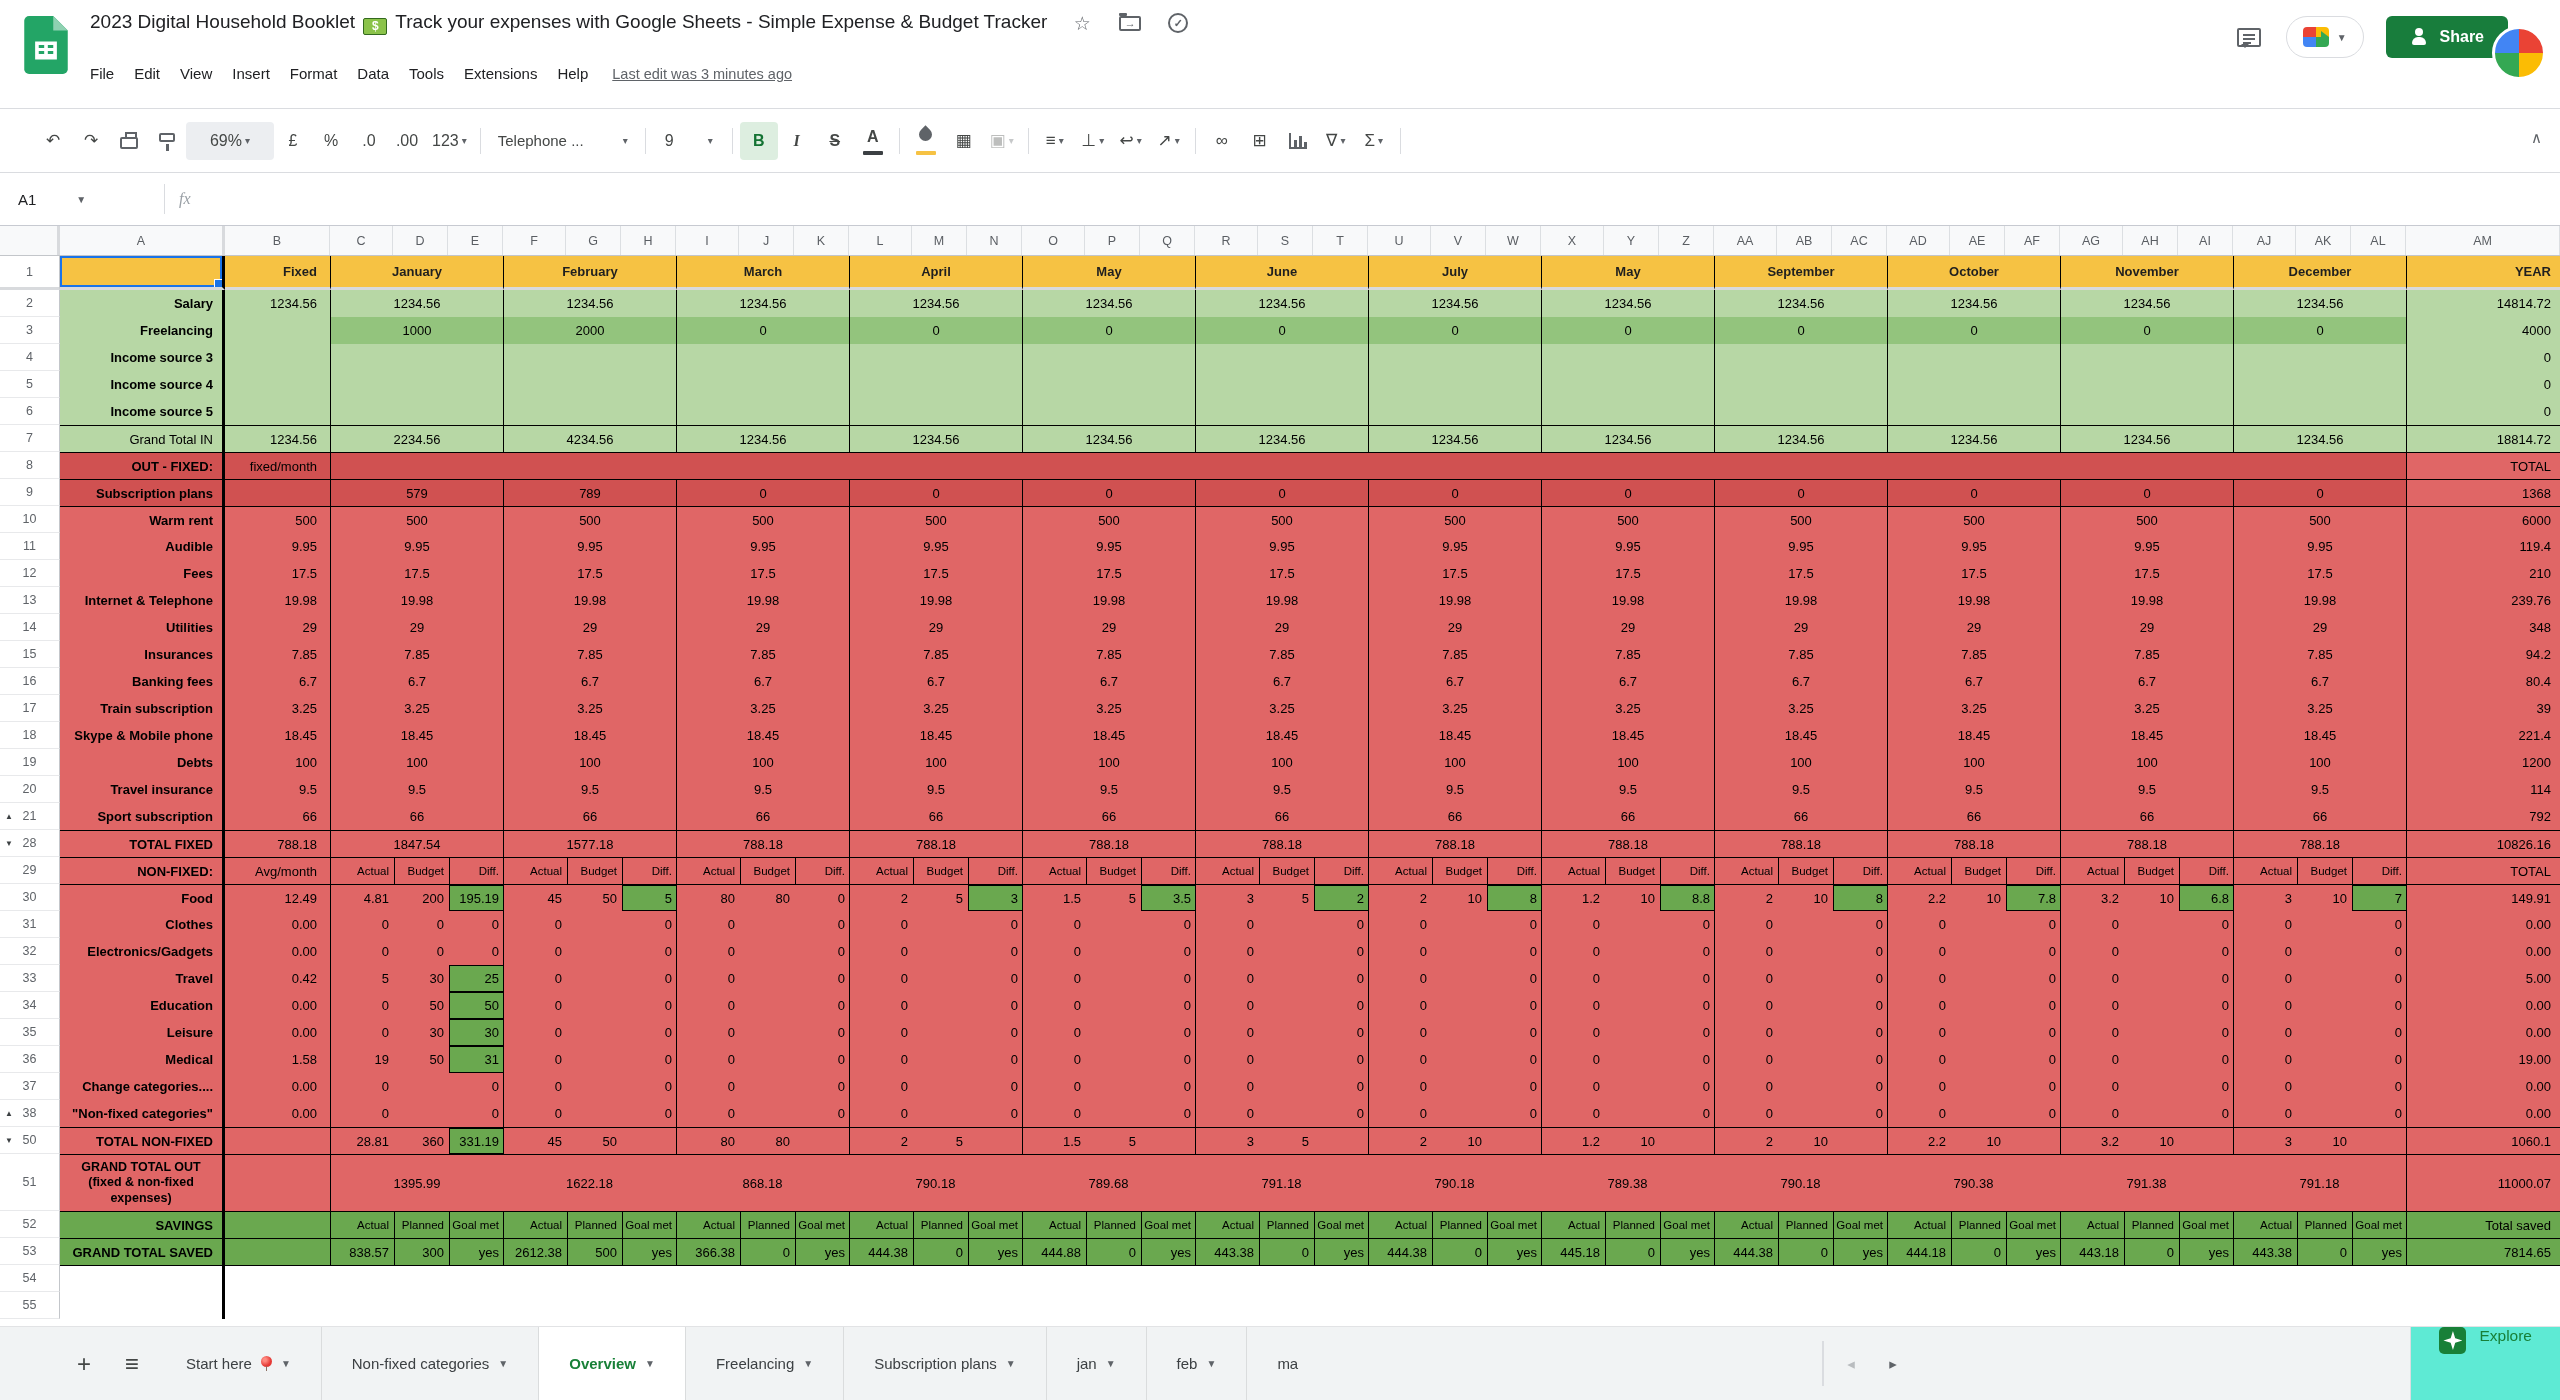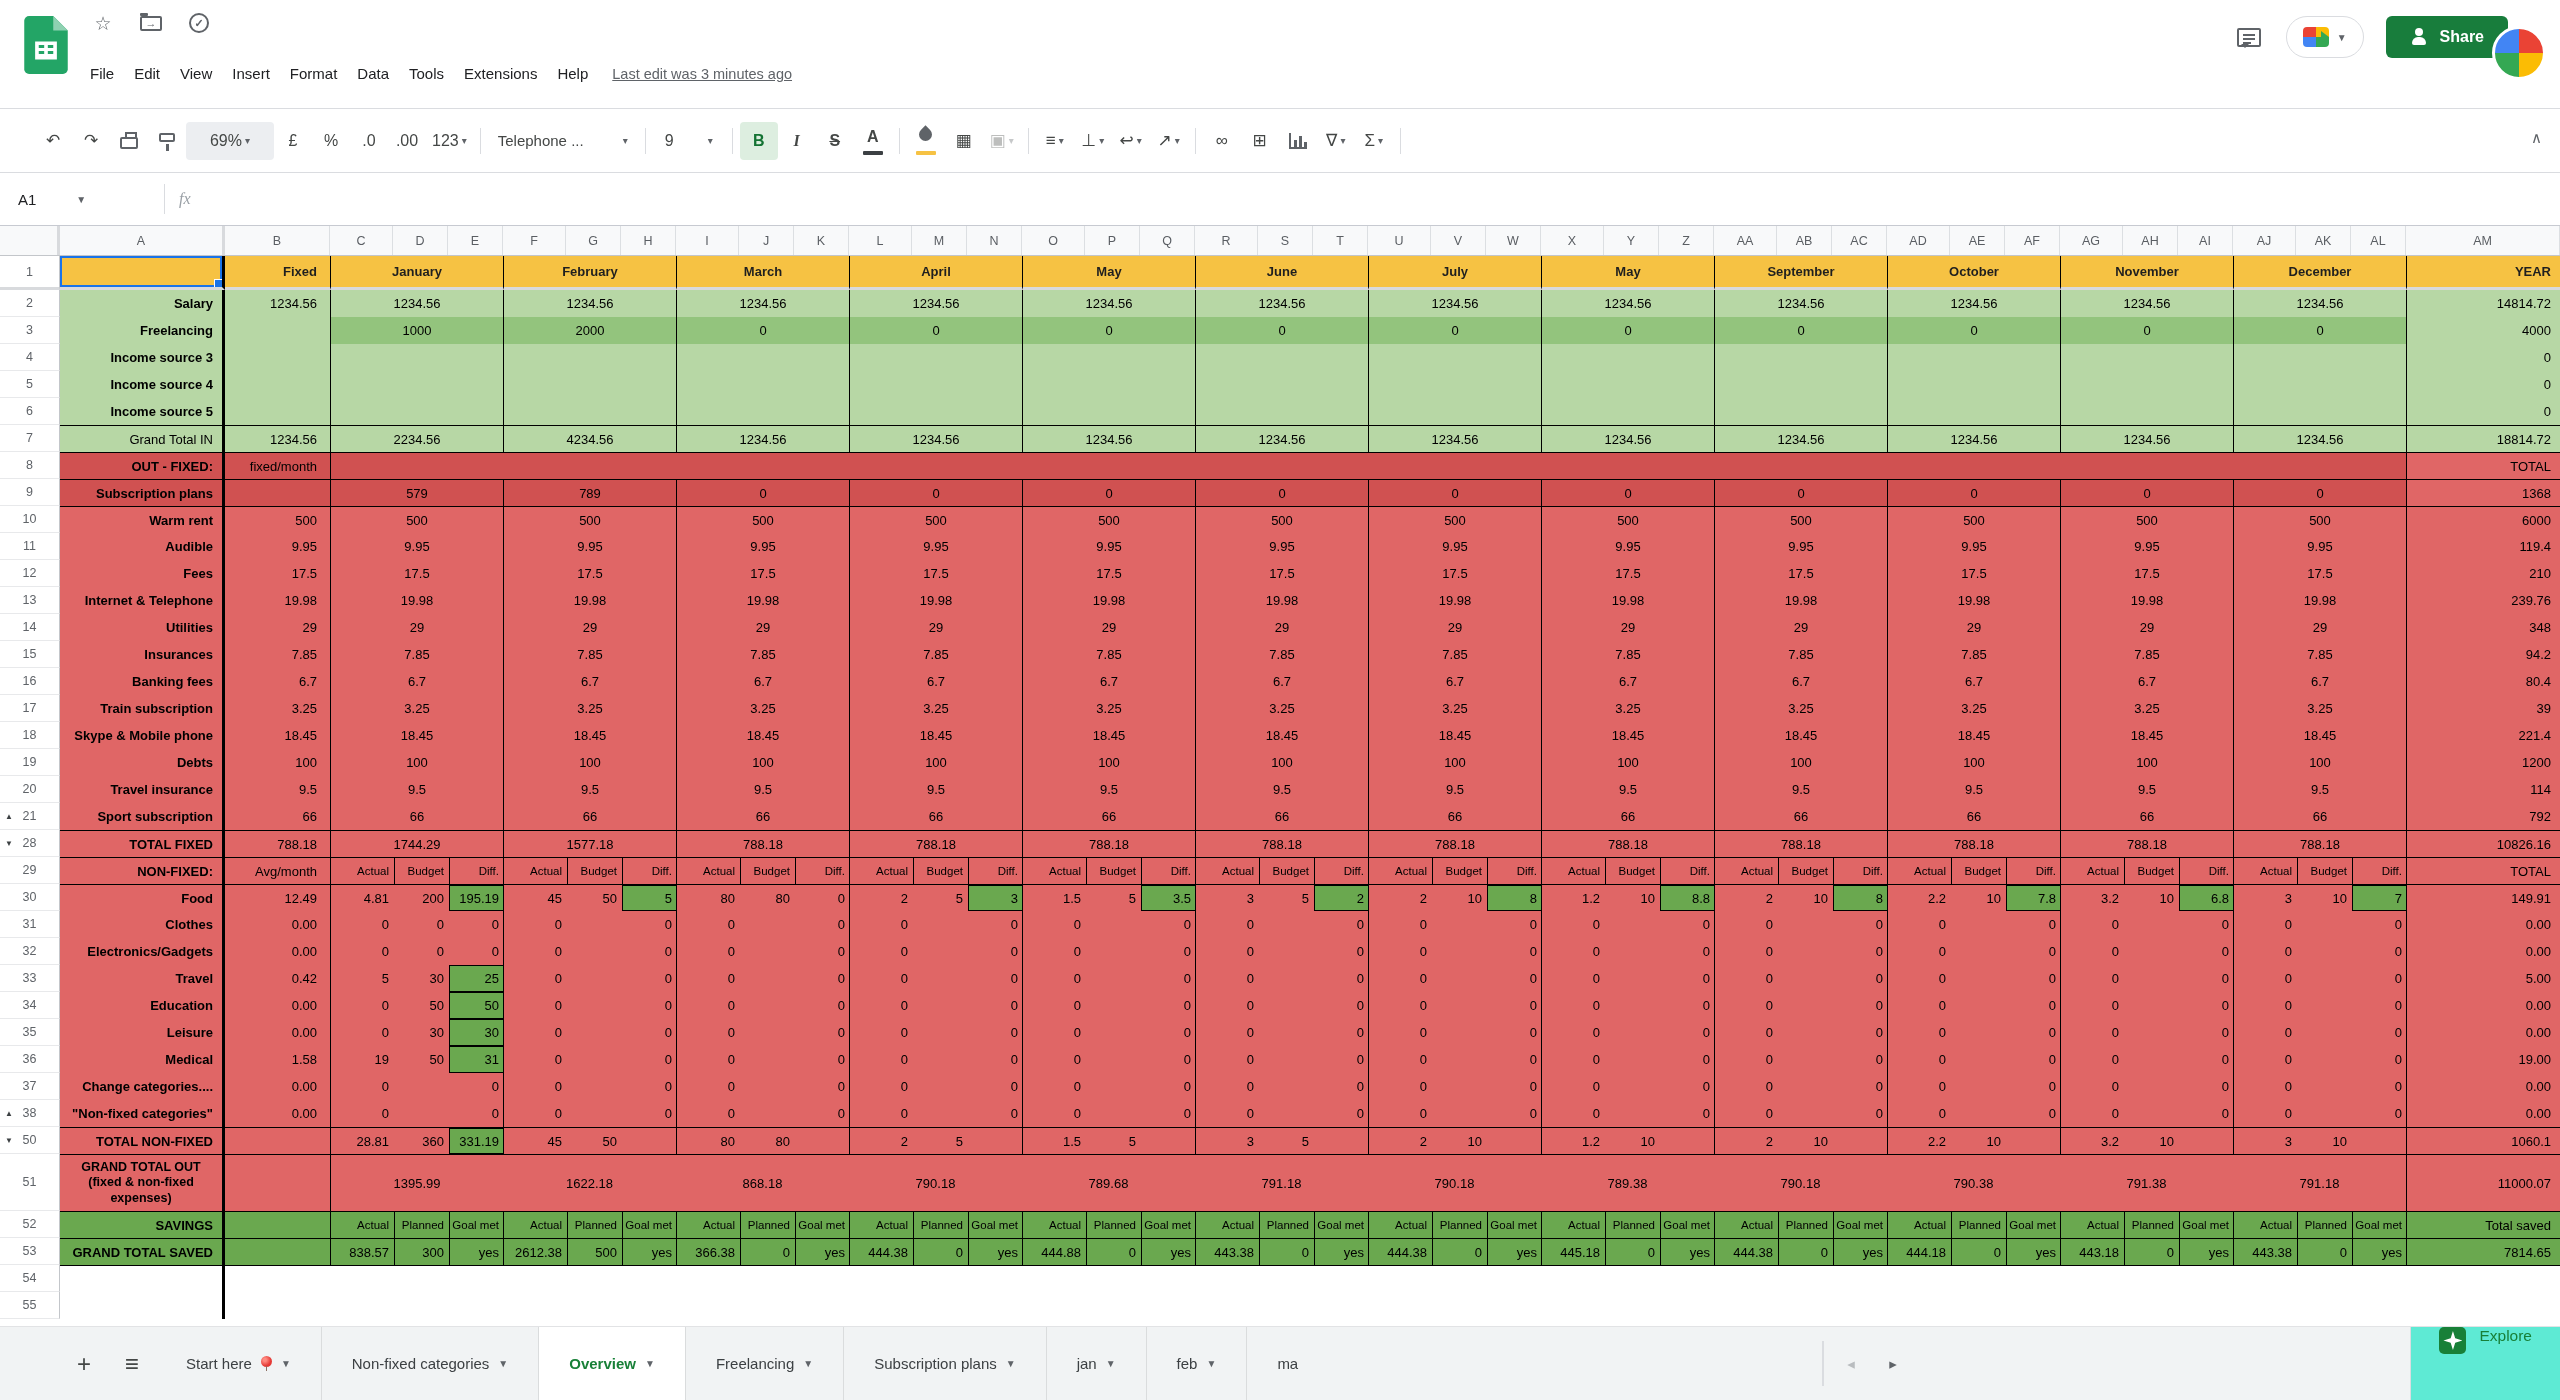--- a/index.html
+++ b/index.html
@@ -153,20 +153,21 @@
 
 <div class="topbar">
   <span class="logo">
     <svg viewBox="0 0 36 48" width="44" height="58">
       <path d="M4 0h20l12 12v32a4 4 0 0 1-4 4H4a4 4 0 0 1-4-4V4a4 4 0 0 1 4-4z" fill="#23a566"></path>
       <path d="M24 0l12 12H24z" fill="#8ed1b1"></path>
       <path d="M9 21h18v15H9zm3 3v2.4h4.5V24zm7.5 0v2.4H24V24zm-7.5 5v2.4h4.5V29zm7.5 0v2.4H24V29z" fill="#fff"></path>
     </svg>
   </span>
   <div class="title-row">
+    <span class="doc-title">2023 Digital Household Booklet <span class="cash">$</span> Track your expenses with Google Sheets - Simple Expense &amp; Budget Tracker</span>
     <span class="t-ic">☆</span>
     <span class="t-ic">
         <span class="ic-folder">→</span>
       </span>
     <span class="t-ic">
         <span class="ic-cloud">✓</span>
       </span>
   </div>
   <div class="menu-row">
     <span class="menu-items" style="display:flex">
@@ -769,21 +770,21 @@
       <div class="cell mc">66</div>
       <div class="cell yc">792</div>
     </div>
     <div class="grow r28 bg-r bt">
       <div class="rnum">
         <span class="mk">▼</span>
         <span>28</span>
       </div>
       <div class="cell ac">TOTAL FIXED</div>
       <div class="cell bc">788.18</div>
-      <div class="cell mc">1744.29</div>
+      <div class="cell mc">1847.54</div>
       <div class="cell mc">1577.18</div>
       <div class="cell mc">788.18</div>
       <div class="cell mc">788.18</div>
       <div class="cell mc">788.18</div>
       <div class="cell mc">788.18</div>
       <div class="cell mc">788.18</div>
       <div class="cell mc">788.18</div>
       <div class="cell mc">788.18</div>
       <div class="cell mc">788.18</div>
       <div class="cell mc">788.18</div>

